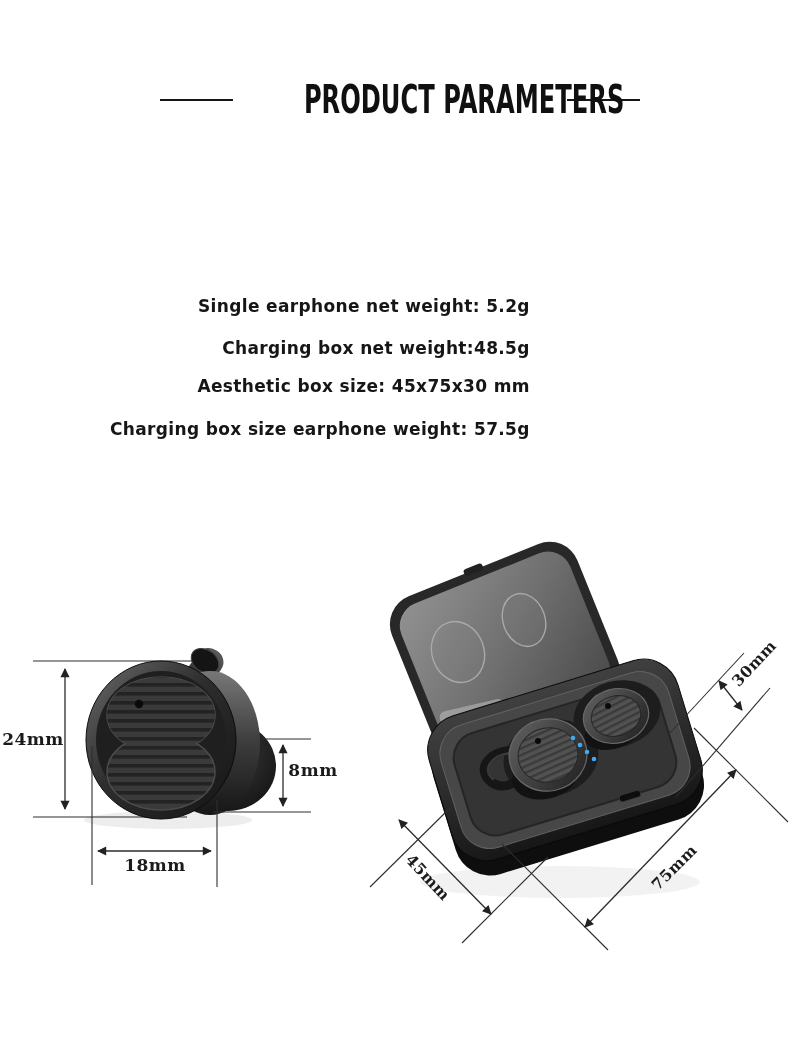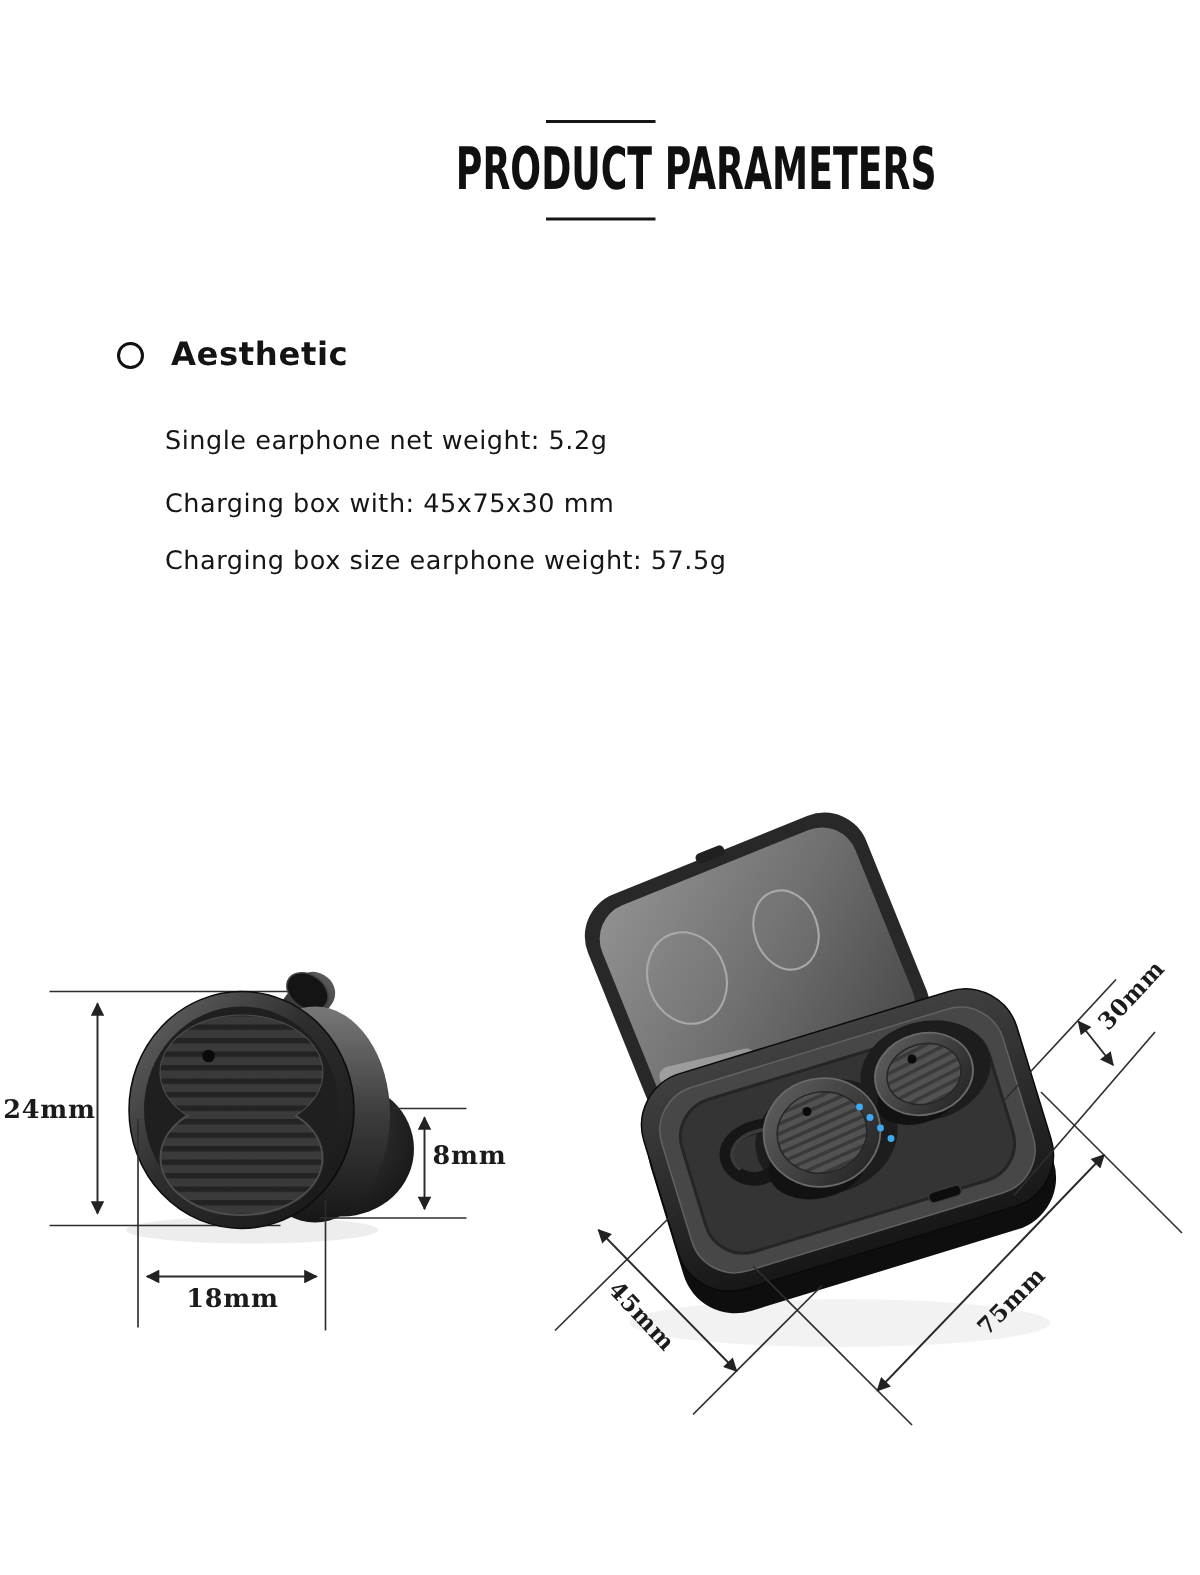--- a/index.html
+++ b/index.html
@@ -1,34 +1,34 @@
 <!DOCTYPE html>
 <html><head>
 <meta charset="utf-8">
 <style>
   html,body{margin:0;padding:0;background:#fff;}
   .page{position:relative;width:800px;height:1050px;background:#fff;overflow:hidden;
         font-family:"DejaVu Sans",sans-serif;color:#151515;}
   
   .title-row{position:absolute;top:80px;left:0;width:800px;display:flex;
-             align-items:center;justify-content:center;gap:12px;flex-direction:column;}
+             align-items:center;justify-content:center;gap:12px;}
   .hline{width:73px;height:2px;background:#161616;flex:0 0 auto;}
   .page-title{margin:0;width:310px;text-align:center;font-size:39px;font-weight:700;
               color:#101010;line-height:1.0;white-space:nowrap;letter-spacing:0px;
               transform:scaleX(.62);transform-origin:center center;
               font-family:"DejaVu Sans",sans-serif;}
   
   .heading-row{position:absolute;top:224px;left:78px;display:flex;align-items:center;}
   .circle-bullet{width:14px;height:14px;border:2.5px solid #111;border-radius:50%;
                  flex:0 0 auto;}
   .section-heading{margin:0 0 0 18px;font-size:21.5px;font-weight:700;color:#141414;
                    letter-spacing:.4px;}
   .spec-list{position:absolute;top:281px;left:110px;margin:0;padding:0;list-style:none;}
-  .spec-list li{font-size:17px;font-weight:400;letter-spacing:.35px;color:#161616;
-                line-height:18px;margin:4px 0 24px 0;white-space:nowrap;}
+  .spec-list li{font-size:17px;font-weight:700;letter-spacing:.35px;color:#161616;
+                line-height:18px;margin:16px 0 24px 0;white-space:nowrap;text-align:right;}
   .spec-list li:nth-child(2){margin-bottom:20px;}
   .spec-list li:nth-child(3){margin-bottom:25px;}
   
   .figure{position:absolute;top:530px;left:0;width:800px;height:520px;}
   .dim-label{font-family:"DejaVu Serif",serif;font-size:17px;font-weight:700;
              fill:#1b1b1b;letter-spacing:.5px;}
   .dim-label-sm{font-family:"DejaVu Serif",serif;font-size:15.5px;font-weight:700;
                 fill:#1b1b1b;letter-spacing:.5px;}
   .dim{stroke:#2b2b2b;stroke-width:1.3;}
   .ext{stroke:#2e2e2e;stroke-width:1.1;}
@@ -37,28 +37,25 @@
 <body>
 
 <div class="page">
 
   <div class="title-row">
     <span class="hline"></span>
     <h1 class="page-title">PRODUCT PARAMETERS</h1>
     <span class="hline"></span>
   </div>
 
-  <div class="heading-row">
-    <span class="circle-bullet"></span>
-    <h2 class="section-heading">Aesthetic</h2>
-  </div>
 
   <ul class="spec-list">
     <li>Single earphone net weight: 5.2g</li>
-    <li>Charging box with: 45x75x30 mm</li>
+    <li>Charging box net weight:48.5g</li>
+    <li>Aesthetic box size: 45x75x30 mm</li>
     <li>Charging box size earphone weight: 57.5g</li>
   </ul>
 
   <svg class="figure" viewBox="0 0 800 520">
     <defs>
       <marker id="ah" viewBox="0 0 10 10" refX="9" refY="5" markerWidth="9" markerHeight="7" orient="auto-start-reverse">
           <path d="M0 0L10 5L0 10z" fill="#222"></path>
         </marker>
       <linearGradient id="faceGrad" x1="0" y1="0" x2="1" y2="1">
         <stop offset="0" stop-color="#6b6b6b"></stop>

